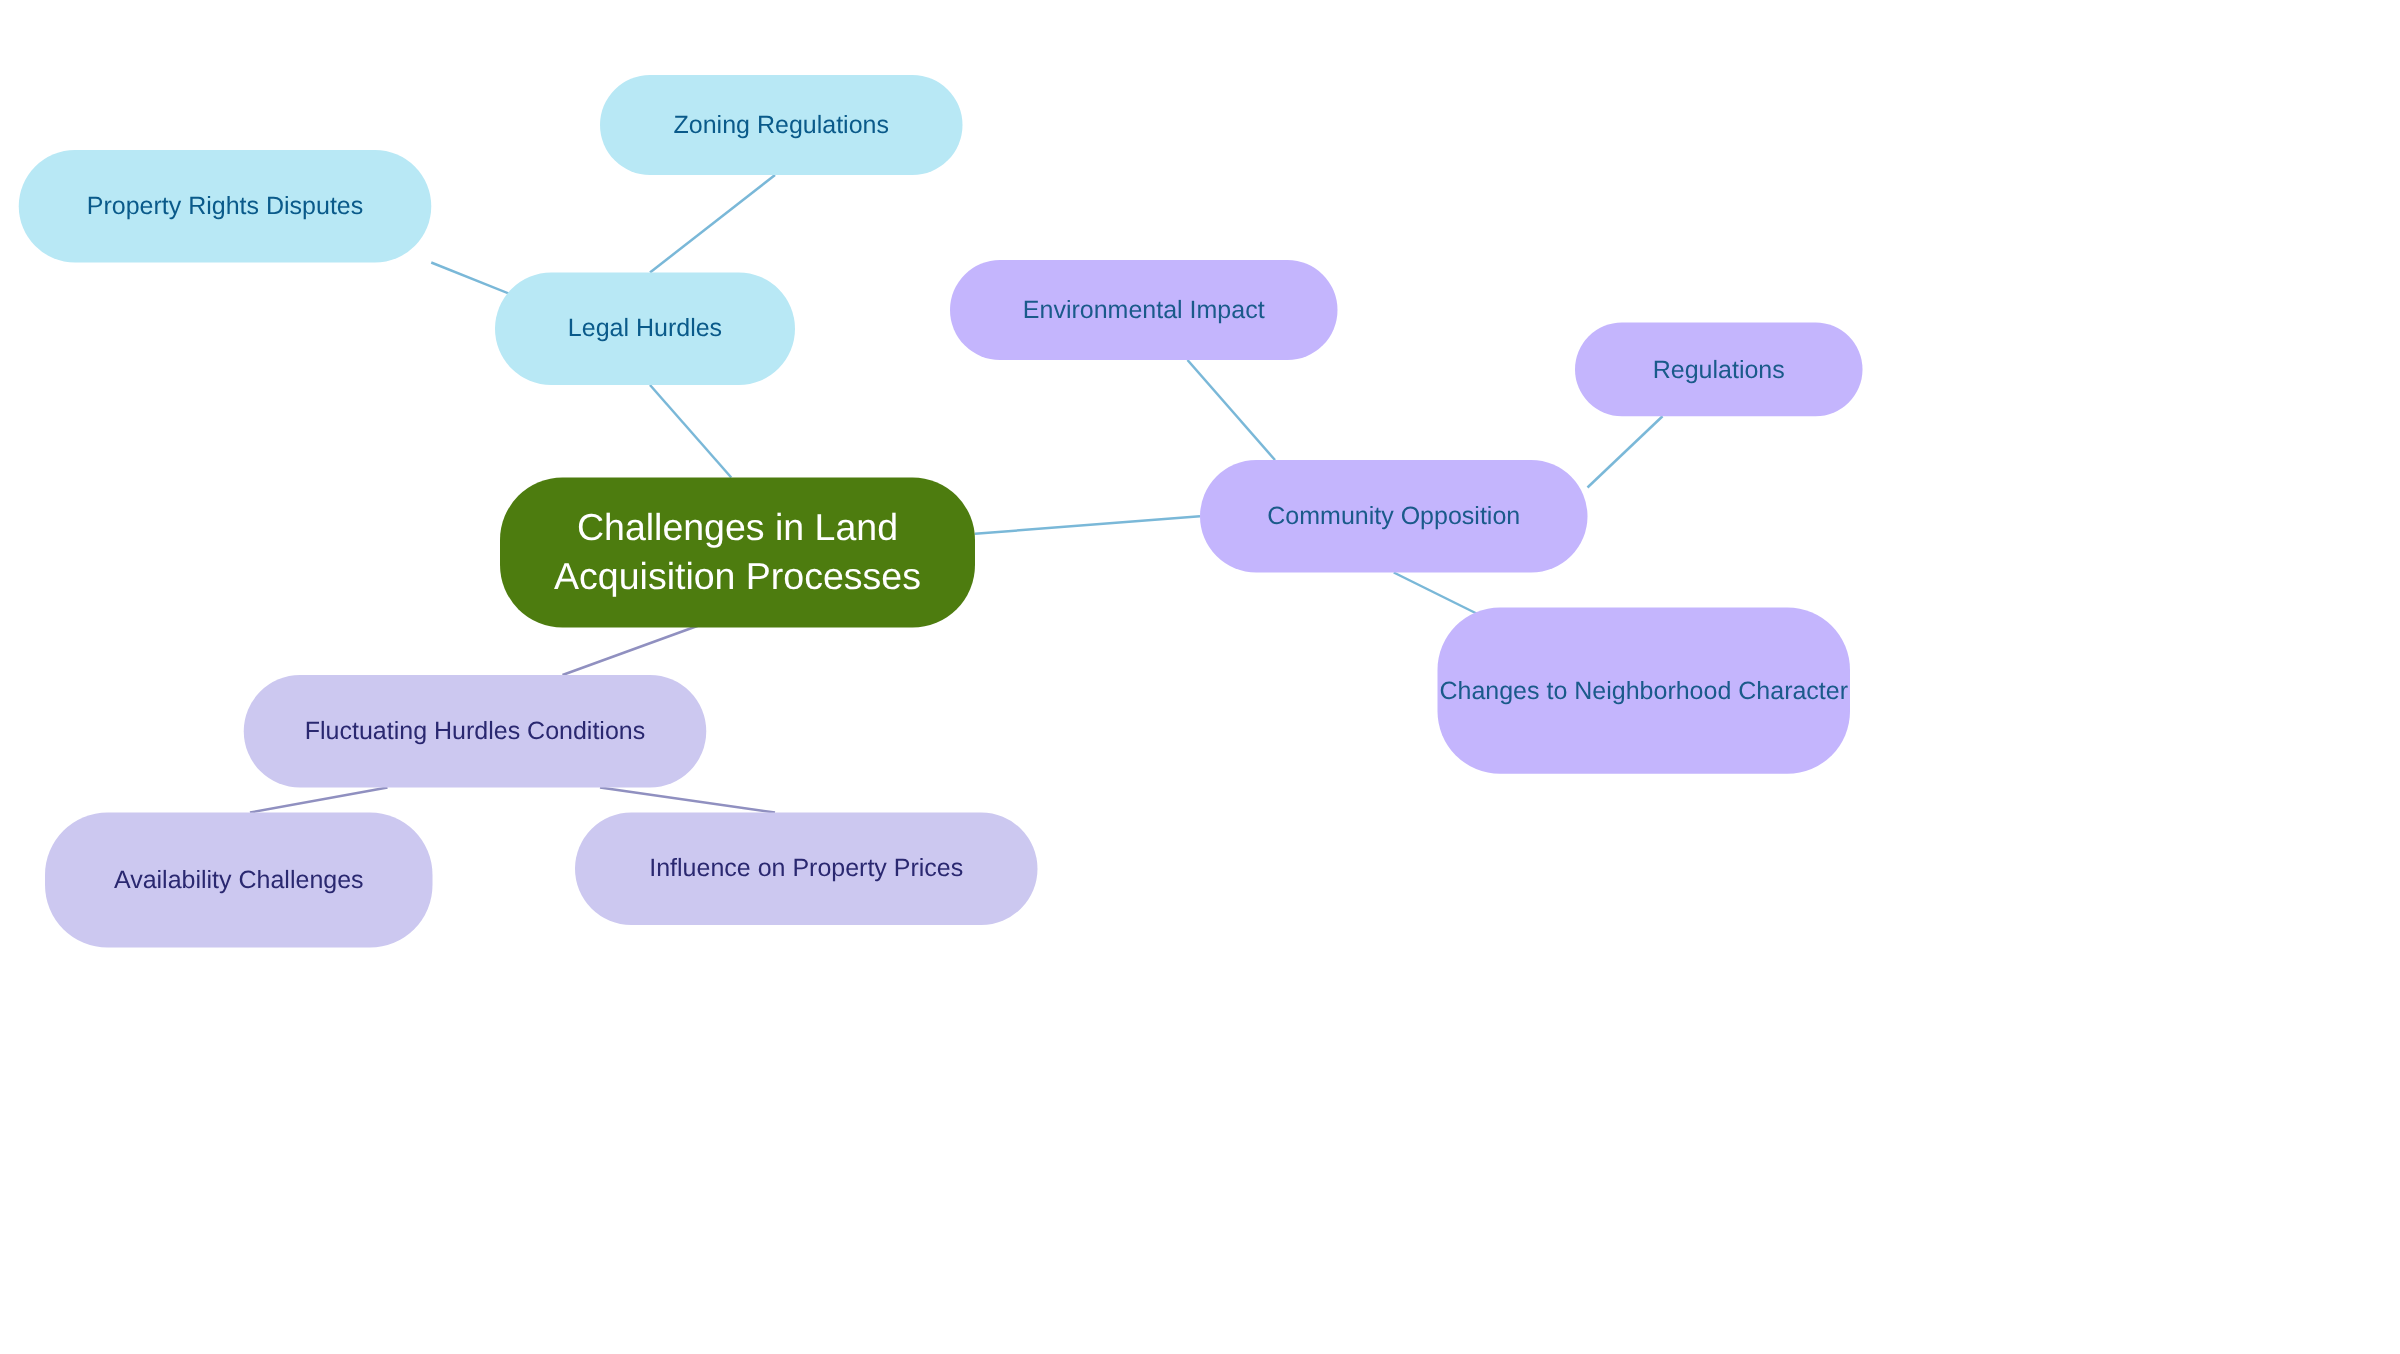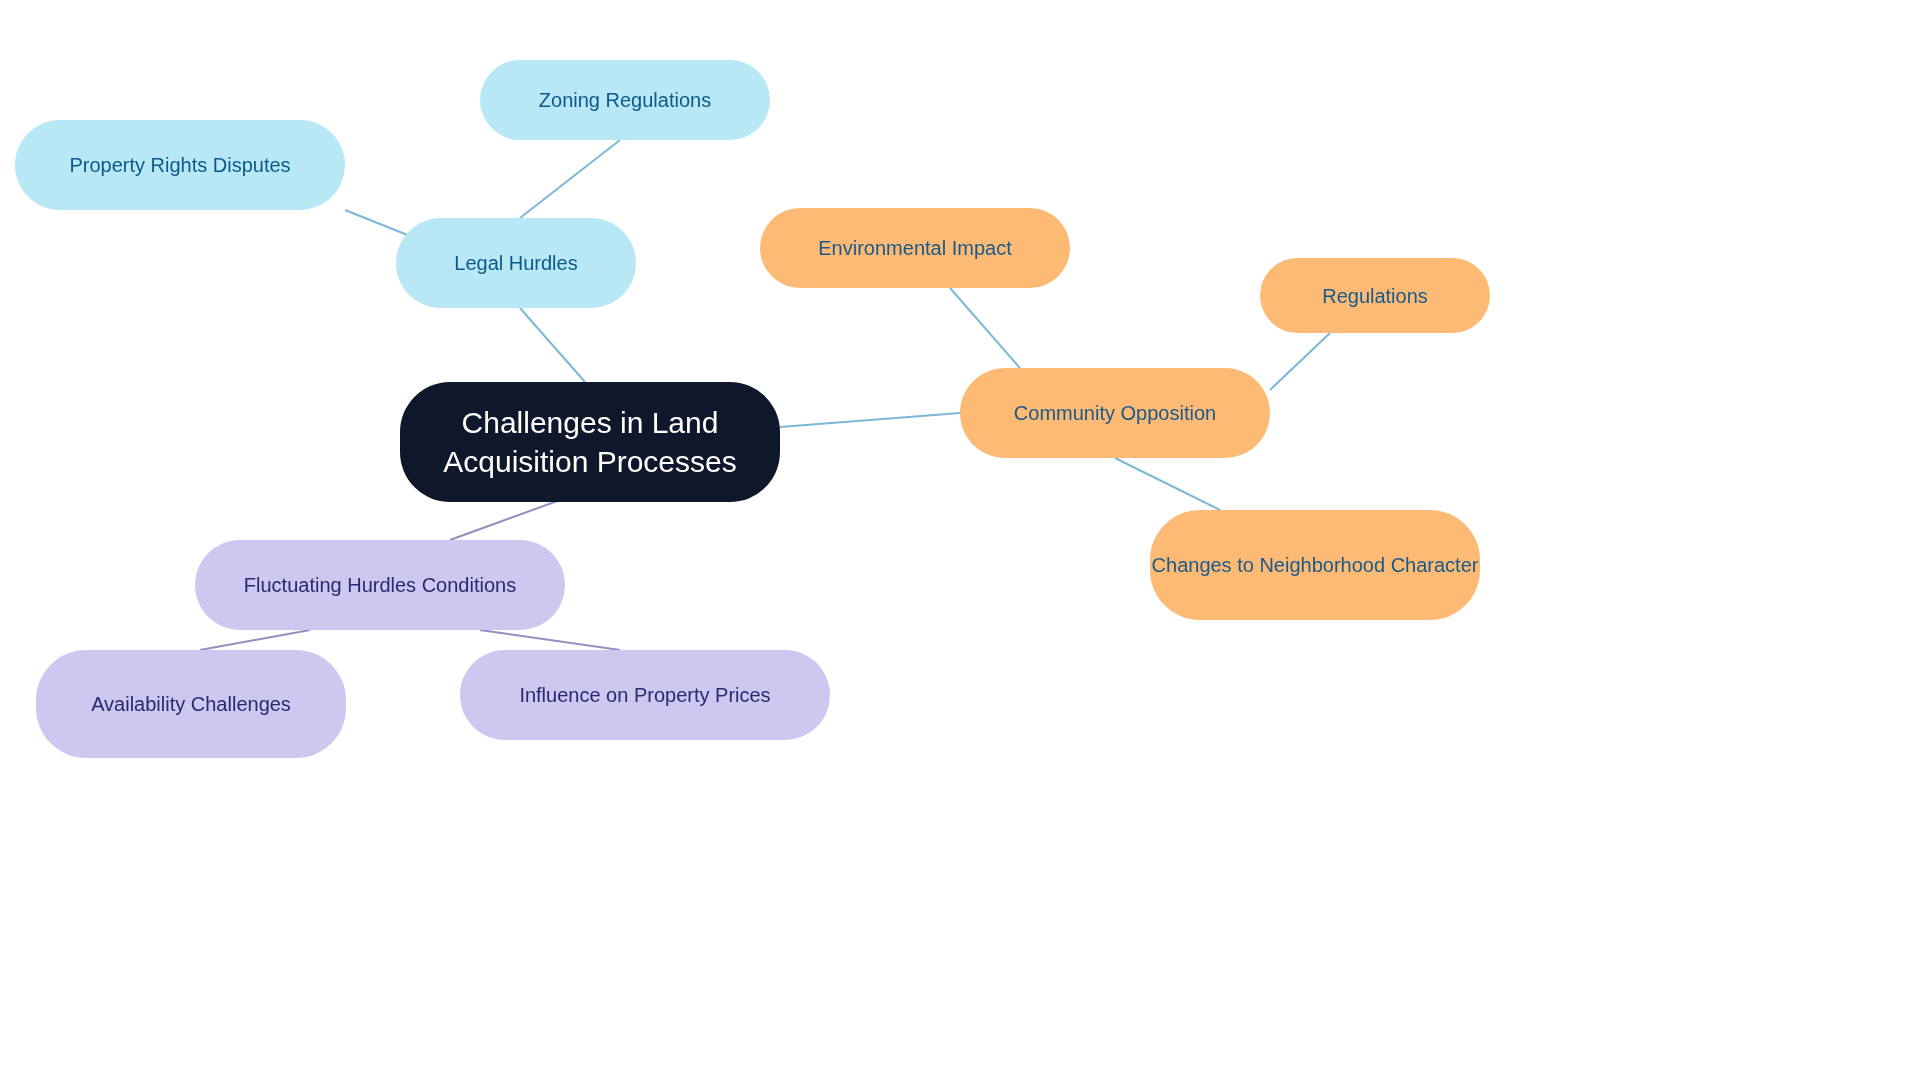--- a/index.html
+++ b/index.html
@@ -32,41 +32,41 @@
     }
 
     .node-label {
       font-size: 20px;
       font-weight: 500;
       line-height: 1.3;
     }
 
     
     .node-center {
-      background: #0f172a;
+      background: #4d7c0f;
       color: #ffffff;
       width: 380px;
       height: 120px;
       left: 400px;
       top: 382px;
     }
     .node-center .node-label {
       font-size: 30px;
       font-weight: 500;
     }
 
     
     .node-blue {
       background: #b8e8f5;
       color: #0a5a8a;
     }
 
     
     .node-light-blue {
-      background: #fdba74;
+      background: #c4b5fd;
       color: #1a5a8a;
     }
 
     
     .node-purple {
       background: #ccc8f0;
       color: #2a2870;
     }
 
     
@@ -113,23 +113,23 @@
     .node-displacement {
       width: 230px;
       height: 75px;
       left: 1260px;
       top: 258px;
     }
 
     
     .node-neighborhood {
       width: 330px;
-      height: 110px;
+      height: 133px;
       left: 1150px;
-      top: 510px;
+      top: 486px;
     }
 
     
     .node-market {
       width: 370px;
       height: 90px;
       left: 195px;
       top: 540px;
     }
 

